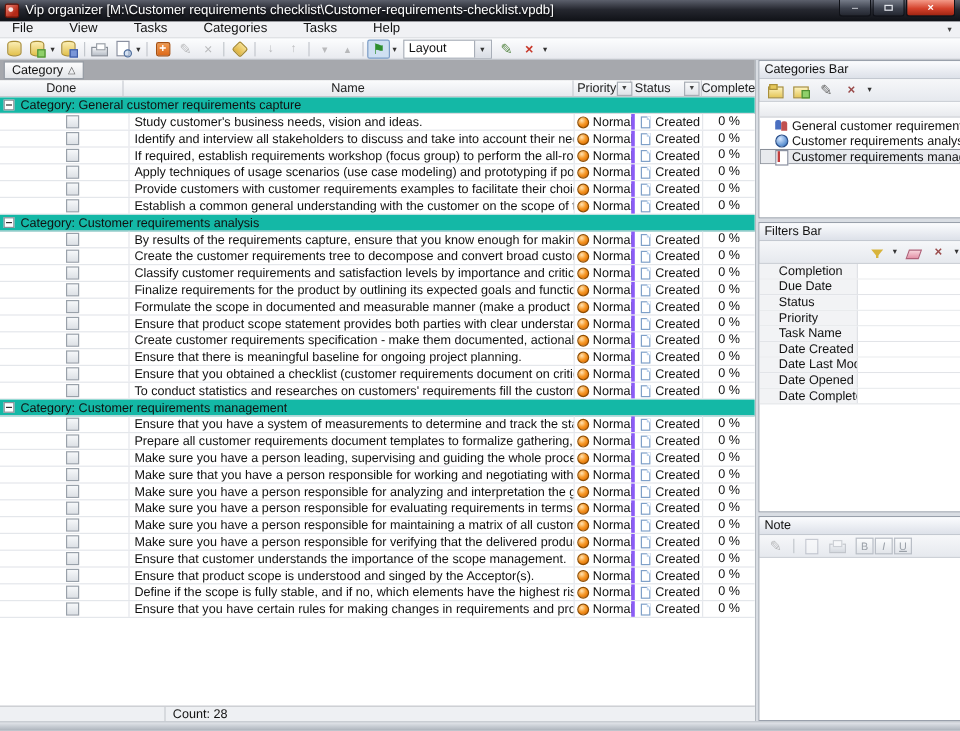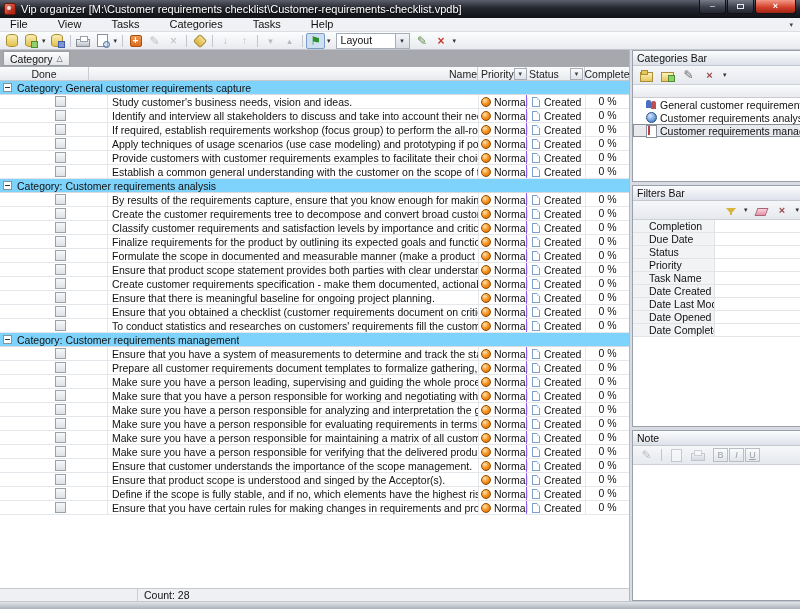--- a/index.html
+++ b/index.html
@@ -76,43 +76,43 @@
     border-right:1px solid #b4b9c0; }
 
   .groupband { height:17px; flex:none; background:#a6a8ad; display:flex; align-items:flex-start; padding:1px 0 0 3px; }
   .group-chip { height:15px; display:flex; align-items:center; gap:4px; padding:0 6px;
     background:linear-gradient(#fdfdfd,#e3e5e9); border:1px solid #979da5; font-size:10.5px; }
   .sort-tri { font-size:8px; color:#555; }
 
   .hdr { height:14px; flex:none; display:flex; background:linear-gradient(#fbfcfd,#e7e9ee);
     border-bottom:1px solid #c5c8ce; font-size:10.5px; color:#222; }
   .hdr > div { border-right:1px solid #c9ccd2; display:flex; align-items:center; }
-  .h-done { width:89px; justify-content:center; }
-  .h-name { flex:1; justify-content:flex-end; }
+  .h-done { width:103px; justify-content:center; }
+  .h-name { flex:1; justify-content:center; }
   .h-pri { width:48px; justify-content:space-between; padding:0 1px 0 3px; }
   .h-status { width:59px; justify-content:space-between; padding:0 1px 0 3px; }
   .h-comp { width:44px; justify-content:center; border-right:none !important; }
   .hfilter { width:13px; height:12px; flex:none; border:1px solid #a9aeb6; font-size:6px; color:#444;
     background:linear-gradient(#fafbfc,#dfe2e8); display:flex; align-items:center; justify-content:center; }
 
   .grid { flex:1; overflow:hidden; background:#fff; font-size:10.5px; }
   .row { display:flex; height:14px; align-items:center; border-bottom:1px solid #e4e7eb; }
-  .grow { background:#7dd3fc; border-bottom:1px solid #d8dbe0;text-align:center; }
+  .grow { background:#14b8a6; border-bottom:1px solid #d8dbe0;text-align:center; }
   .gexp { width:9px; height:9px; flex:none; margin-left:3px; background:#fff; border:1px solid #8b9199; position:relative; }
   .gexp::before { content:""; position:absolute; left:1px; right:1px; top:3px; height:1px; background:#333; }
   .glabel { margin-left:5px; white-space:nowrap; overflow:hidden; }
   .c-exp { width:14px; flex:none; align-self:stretch; }
   .c-done { width:93px; flex:none; display:flex; justify-content:center; align-self:stretch; align-items:center; }
   .cb { width:11px; height:11px; border:1px solid #99a1aa; background:linear-gradient(#f6f8fa,#dde1e6); }
   .c-name { flex:1; padding-left:4px; white-space:nowrap; overflow:hidden; align-self:stretch;
     display:flex; align-items:center; border-left:1px solid #e4e7eb; }
   .c-pri { width:48px; flex:none; display:flex; align-items:center; align-self:stretch; border-left:1px solid #e4e7eb; }
   .pball { width:10px; height:10px; flex:none; border-radius:50%; margin:0 3px 0 2px;
     background:radial-gradient(circle at 35% 30%, #ffe2b2, #f79a2a 45%, #d96b00 85%); border:1px solid #8f4d00; }
-  .c-status { width:59px; flex:none; display:flex; align-items:center; align-self:stretch; border-left:1px solid #8b5cf6; }
+  .c-status { width:59px; flex:none; display:flex; align-items:center; align-self:stretch; border-left:3px solid #8b5cf6; }
   .sdoc { width:8px; height:10px; flex:none; background:#fff; border:1px solid #7fa0c8; margin:0 4px 0 5px; position:relative; }
   .sdoc::after { content:""; position:absolute; right:-1px; top:-1px; border-style:solid;
     border-width:0 3px 3px 0; border-color:#bcd2ec #fff; }
   .c-comp { width:44px; flex:none; text-align:center; align-self:stretch; line-height:13px; border-left:1px solid #e4e7eb; }
 
   .statusbar { height:13px; flex:none; display:flex; background:#eef0f3; border-top:1px solid #c6c9cd; font-size:10.5px; }
   .sb-spacer { width:138px; flex:none; border-right:1px solid #c9ccd1; }
   .sb-count { padding-left:6px; line-height:12px; }
 
   

